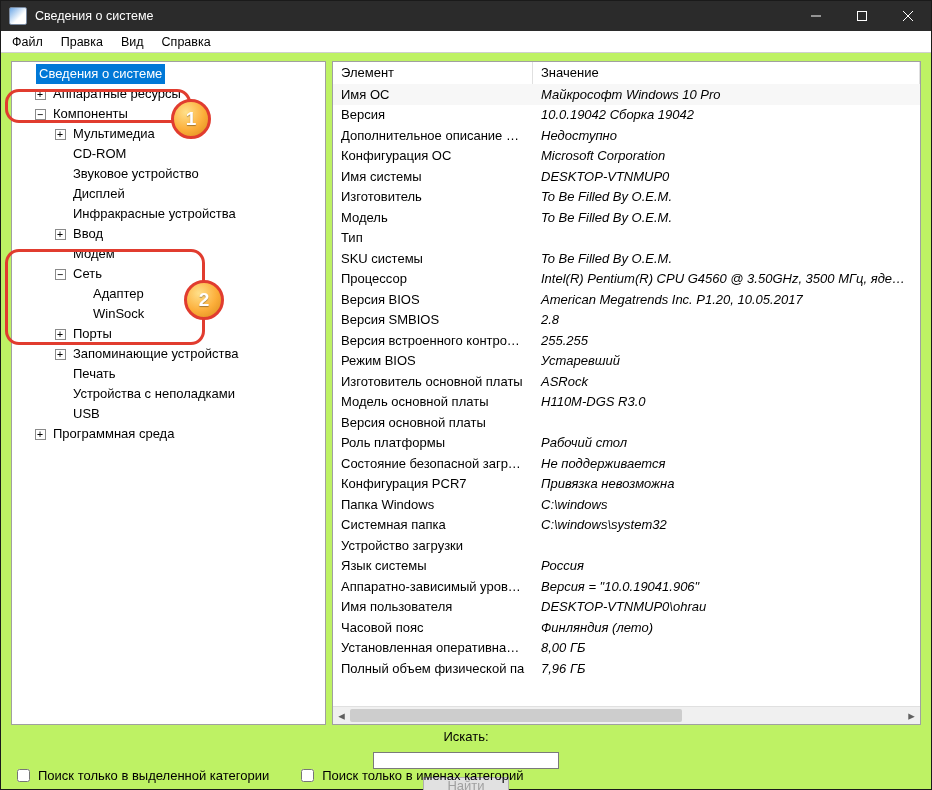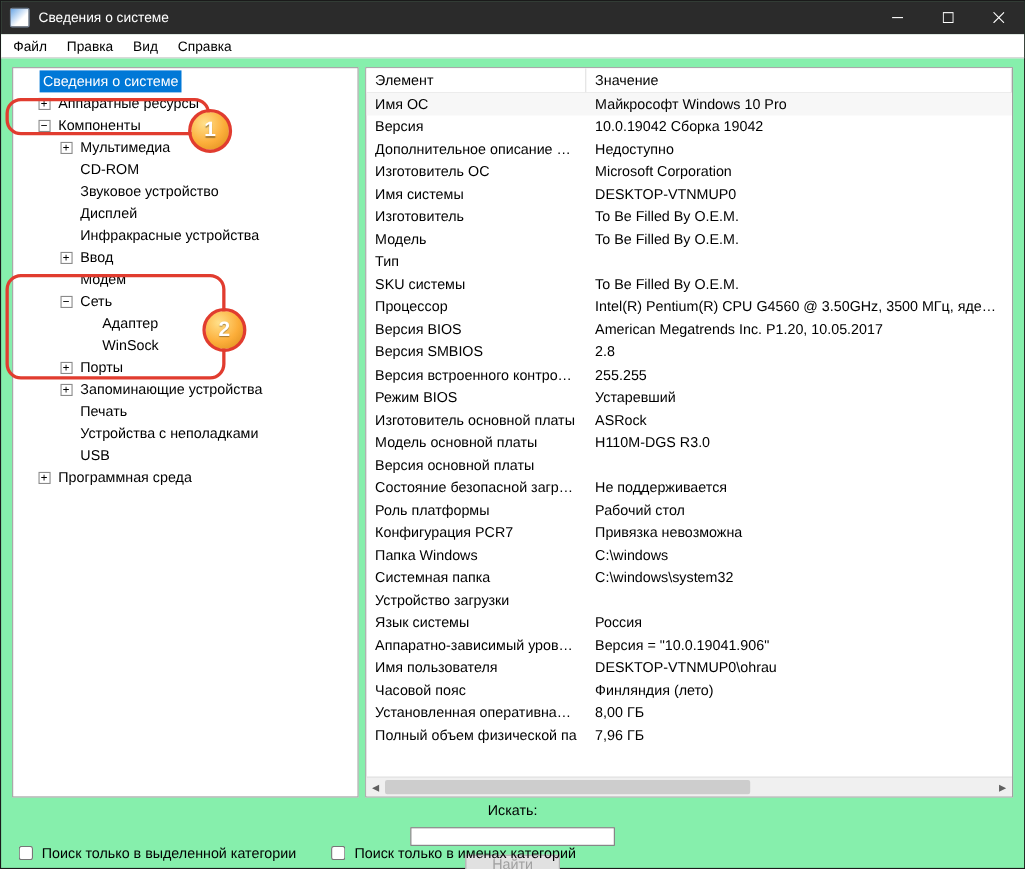--- a/index.html
+++ b/index.html
@@ -16,21 +16,21 @@
     --sel-fg:#ffffff;
     --btn-bg:#e1e1e1;
     --btn-border:#adadad;
     --disabled:#a0a0a0;
     --link:#000000;
     --callout:#e13c2f;
     --callout-fill:#fcae3a;
     --tree-line:#b0b0b0;
   }
   html,body{margin:0;padding:0;font-family:"Segoe UI",Tahoma,Arial,sans-serif;font-size:13px;color:#000;background:#5a5a5a;}
-  .window{width:932px;height:790px;background:#86efac;position:relative;box-sizing:border-box;border:1px solid #1a1a1a;}
+  .window{width:932px;height:790px;background:#bef264;position:relative;box-sizing:border-box;border:1px solid #1a1a1a;}
   
   .titlebar{height:30px;background:var(--title-bg);color:var(--title-fg);display:flex;align-items:center;position:relative;}
   .titlebar .app-icon{width:16px;height:16px;margin:0 8px;display:inline-block;background:linear-gradient(135deg,#6ea8e6 0%,#ffffff 60%);border:1px solid #7a8aa0;border-radius:2px;position:relative;}
   .titlebar .title-text{flex:1;font-size:12.5px;white-space:nowrap;overflow:hidden;}
   .win-controls{display:flex;height:100%;}
   .win-controls div{width:46px;display:flex;align-items:center;justify-content:center;color:#fff;font-family:Arial,sans-serif;}
   .win-controls svg{stroke:#fff;stroke-width:1;fill:none;}
   
   .menubar{height:21px;background:#fff;display:flex;align-items:center;padding:0 2px;border-bottom:1px solid #d0d0d0;}
   .menuitem{padding:2px 9px;font-size:12.5px;color:#000;}
@@ -54,21 +54,21 @@
   
   .thead{display:flex;height:22px;border-bottom:1px solid #d8d8d8;background:var(--header-bg);}
   .th{padding:3px 8px 0 8px;font-size:13px;border-right:1px solid #e0e0e0;box-sizing:border-box;}
   .th.c1{width:200px;flex:0 0 200px;}
   .th.c2{flex:1;}
   .tbody{position:absolute;top:22px;left:0;right:0;bottom:17px;overflow:hidden;}
   .trow{display:flex;height:20.5px;align-items:center;}
   .trow.alt{background:#f7f7f7;}
   .td{padding:0 8px;white-space:nowrap;overflow:hidden;text-overflow:ellipsis;box-sizing:border-box;font-size:13px;}
   .td.c1{width:200px;flex:0 0 200px;}
-  .td.c2{flex:1;}
+  .td.c2{flex:1;font-style:italic;}
   .hscroll{position:absolute;left:0;right:0;bottom:0;height:17px;background:#f0f0f0;border-top:1px solid #e0e0e0;display:flex;align-items:center;}
   .hscroll .arrow{width:17px;height:17px;display:flex;align-items:center;justify-content:center;color:#606060;}
   .hscroll .track{flex:1;position:relative;height:100%;}
   .hscroll .thumb{position:absolute;left:0;width:60%;top:2px;bottom:2px;background:#cdcdcd;border-radius:2px;}
 
   
   .searchbar{position:absolute;left:0;right:0;bottom:28px;height:32px;display:flex;align-items:center;padding:0 12px;gap:8px;flex-direction:column;}
   .searchbar label{font-size:13px;}
   .searchbar input[type=text]{flex:1;height:22px;border:1px solid #7a7a7a;padding:0 4px;font-size:13px;background:#fff;}
   .btn{height:23px;min-width:86px;background:var(--btn-bg);border:1px solid var(--btn-border);font-size:13px;padding:0 12px;}
@@ -245,21 +245,21 @@
           </div>
           <div class="trow">
             <div class="td c1">Версия</div>
             <div class="td c2">10.0.19042 Сборка 19042</div>
           </div>
           <div class="trow">
             <div class="td c1">Дополнительное описание ОС</div>
             <div class="td c2">Недоступно</div>
           </div>
           <div class="trow">
-            <div class="td c1">Изготовитель ОС</div>
+            <div class="td c1">Конфигурация ОС</div>
             <div class="td c2">Microsoft Corporation</div>
           </div>
           <div class="trow">
             <div class="td c1">Имя системы</div>
             <div class="td c2">DESKTOP-VTNMUP0</div>
           </div>
           <div class="trow">
             <div class="td c1">Изготовитель</div>
             <div class="td c2">To Be Filled By O.E.M.</div>
           </div>
@@ -300,26 +300,26 @@
           </div>
           <div class="trow">
             <div class="td c1">Модель основной платы</div>
             <div class="td c2">H110M-DGS R3.0</div>
           </div>
           <div class="trow">
             <div class="td c1">Версия основной платы</div>
             <div class="td c2"></div>
           </div>
           <div class="trow">
+            <div class="td c1">Роль платформы</div>
+            <div class="td c2">Рабочий стол</div>
+          </div>
+          <div class="trow">
             <div class="td c1">Состояние безопасной загруз...</div>
             <div class="td c2">Не поддерживается</div>
-          </div>
-          <div class="trow">
-            <div class="td c1">Роль платформы</div>
-            <div class="td c2">Рабочий стол</div>
           </div>
           <div class="trow">
             <div class="td c1">Конфигурация PCR7</div>
             <div class="td c2">Привязка невозможна</div>
           </div>
           <div class="trow">
             <div class="td c1">Папка Windows</div>
             <div class="td c2">C:\windows</div>
           </div>
           <div class="trow">

